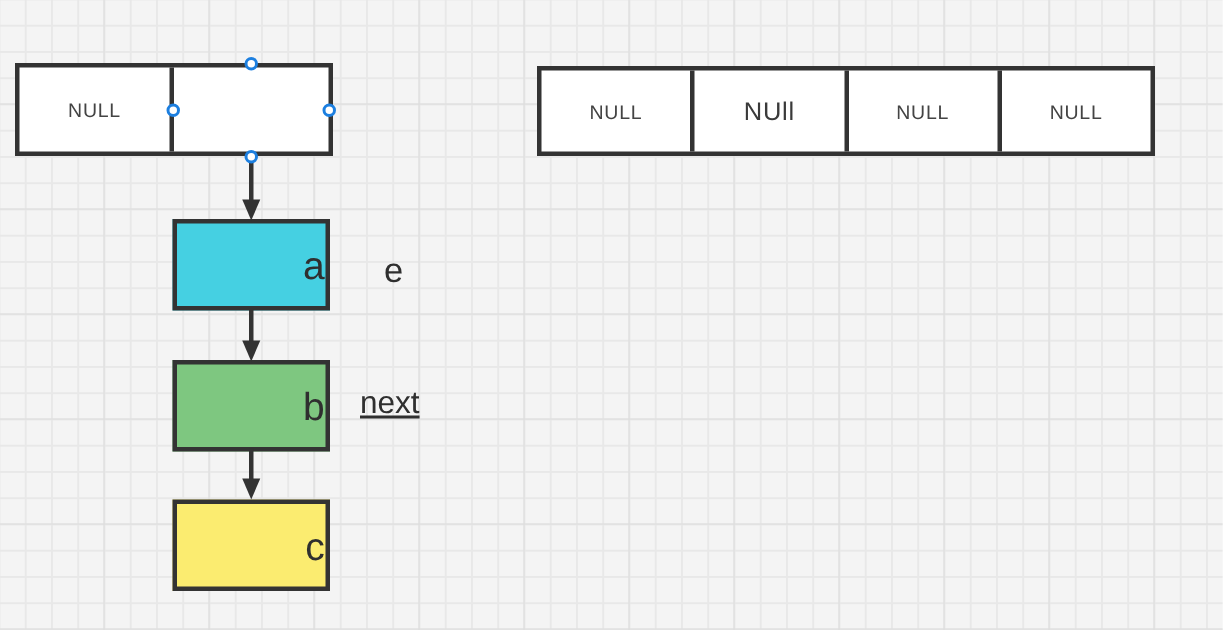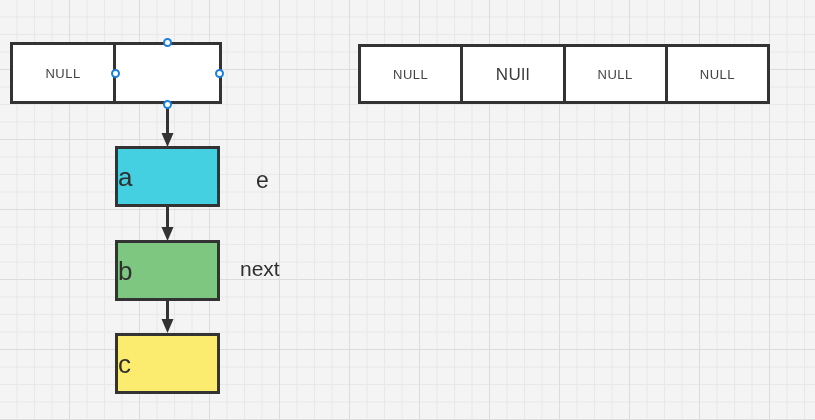--- a/index.html
+++ b/index.html
@@ -34,21 +34,21 @@
   }
 
   
   .node {
     position: absolute;
     box-sizing: border-box;
     border: 3px solid #333333;
     background: #ffffff;
     display: flex;
     align-items: center;
-    justify-content: flex-start;
+    justify-content: flex-end;
     color: #3a3a3a;
     letter-spacing: 0.5px;
   }
 
   .node-label {
     line-height: 1;
     white-space: nowrap;
   }
 
   
@@ -149,20 +149,21 @@
   }
   #label-e {
     left: 256px;
     top: 169px;
     font-size: 23px;
   }
   #label-next {
     left: 240px;
     top: 258px;
     font-size: 21px;
+    text-decoration: underline;
   }
 </style>
 </head>
 <body>
 
 <div id="canvas">
 
   <div id="top-left-node" class="node">
     <div class="cell cell-null">
       <span class="node-label">NULL</span>

